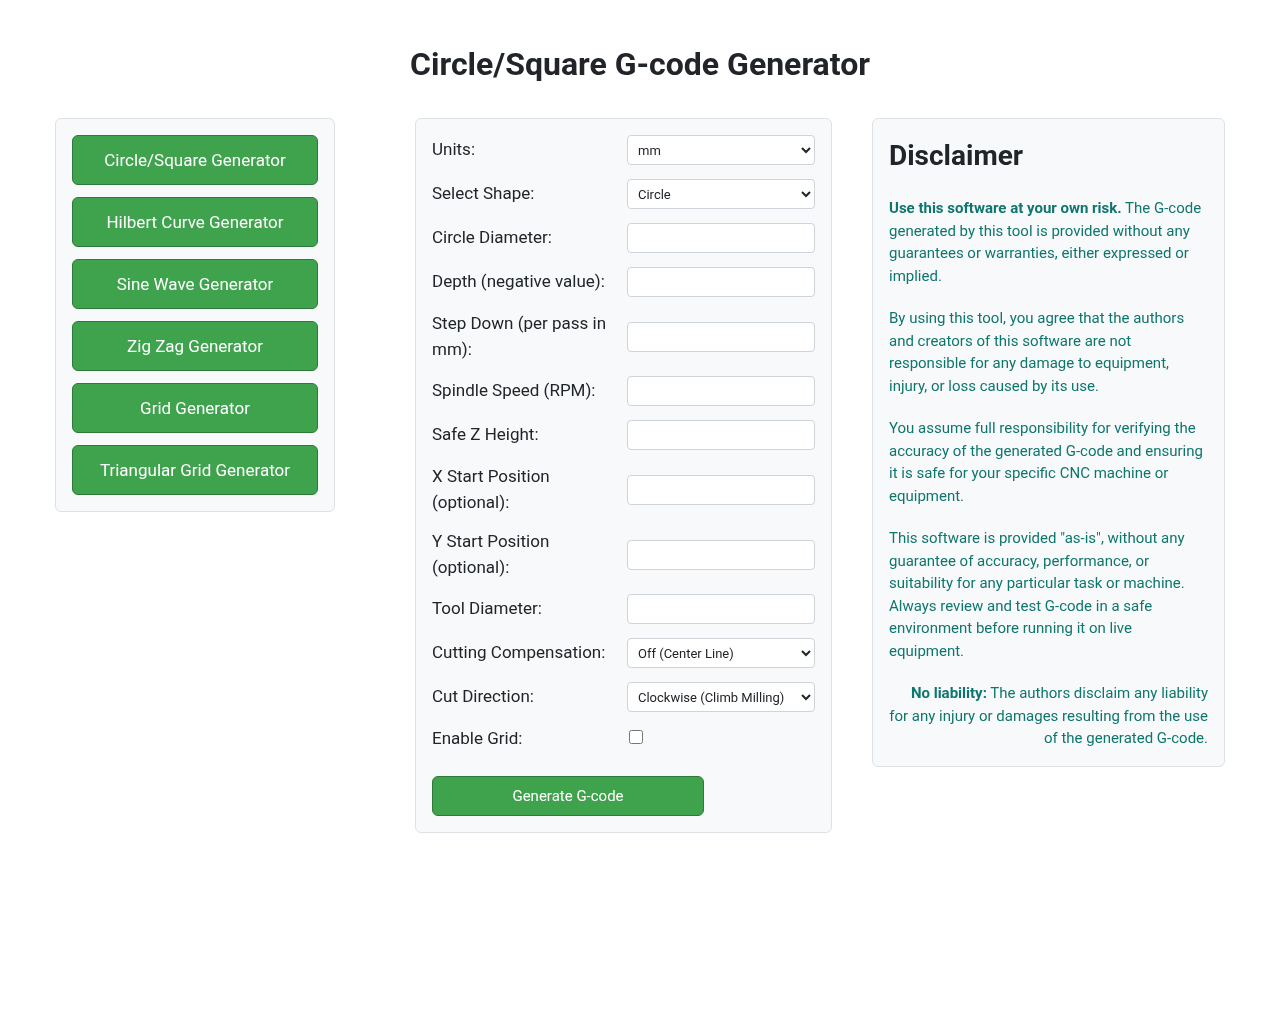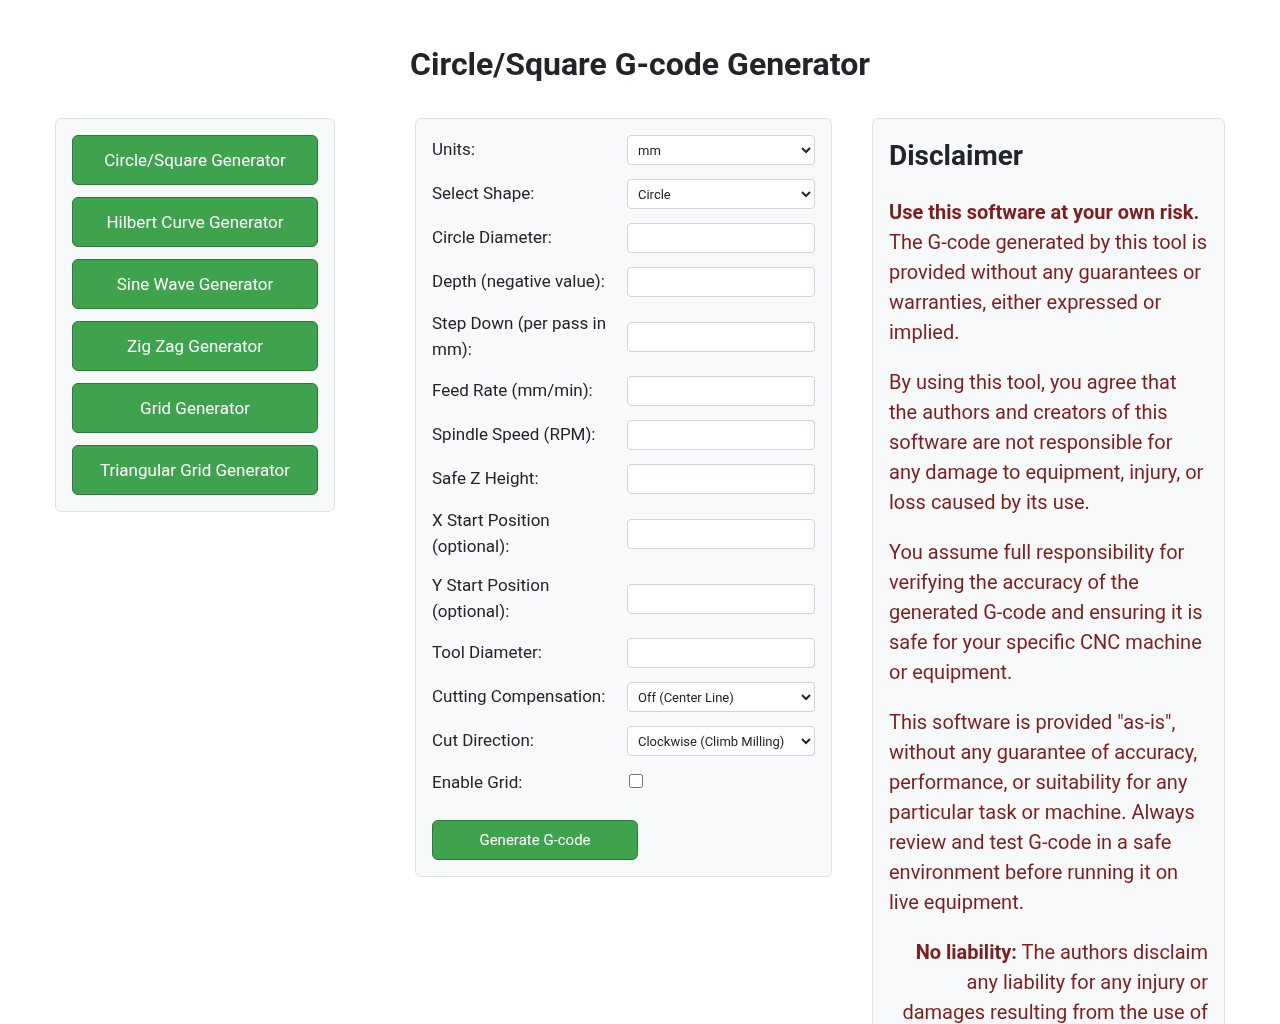--- a/index.html
+++ b/index.html
@@ -101,33 +101,33 @@
       cursor: pointer;
     }
     .generate-btn {
       background: #3fa34d;
       color: #fff;
       border: 1px solid #2d7a38;
       border-radius: 6px;
       padding: 10px 24px;
       font-size: 15px;
       cursor: pointer;
-      width: 206px;
+      width: 272px;
       margin-top: 10px;
       font-family: inherit;
     }
     .disclaimer-title {
       font-size: 28px;
       font-weight: 700;
       margin-bottom: 20px;
     }
     .disclaimer-para {
-      font-size: 20px;
+      font-size: 15px;
       margin-bottom: 20px;
-      color: #7f1d1d;
+      color: #0f766e;
     }
     .disclaimer-para:last-child {
       margin-bottom: 0;
       text-align: right;
     }
     .bold {
       font-weight: 700;
     }
   </style>
 </head>
@@ -174,24 +174,20 @@
         <div class="form-row">
           <label class="form-label">Depth (negative value):</label>
           <input type="text" class="form-control" value="" style="">
         </div>
 
         <div class="form-row">
           <label class="form-label">Step Down (per pass in mm):</label>
           <input type="text" class="form-control" value="" style="">
         </div>
 
-        <div class="form-row">
-          <label class="form-label">Feed Rate (mm/min):</label>
-          <input type="text" class="form-control" value="" style="">
-        </div>
 
         <div class="form-row">
           <label class="form-label">Spindle Speed (RPM):</label>
           <input type="text" class="form-control" value="" style="">
         </div>
 
         <div class="form-row">
           <label class="form-label">Safe Z Height:</label>
           <input type="text" class="form-control" value="" style="">
         </div>

